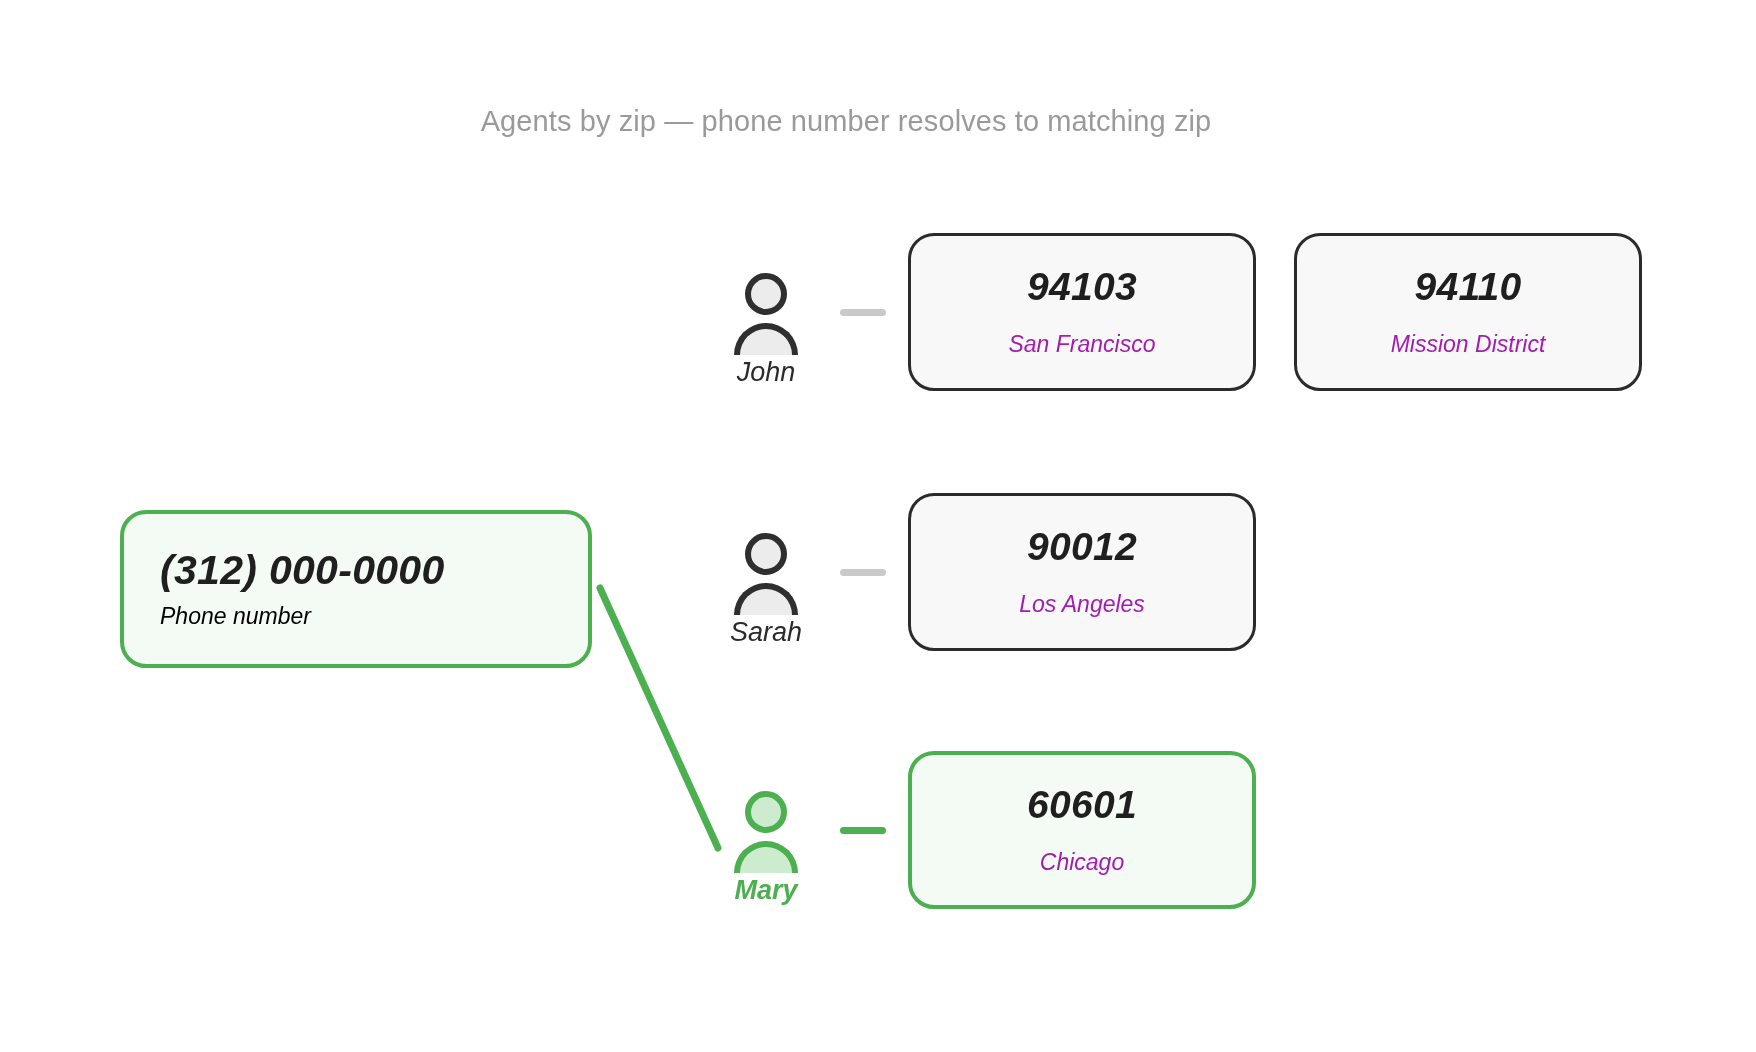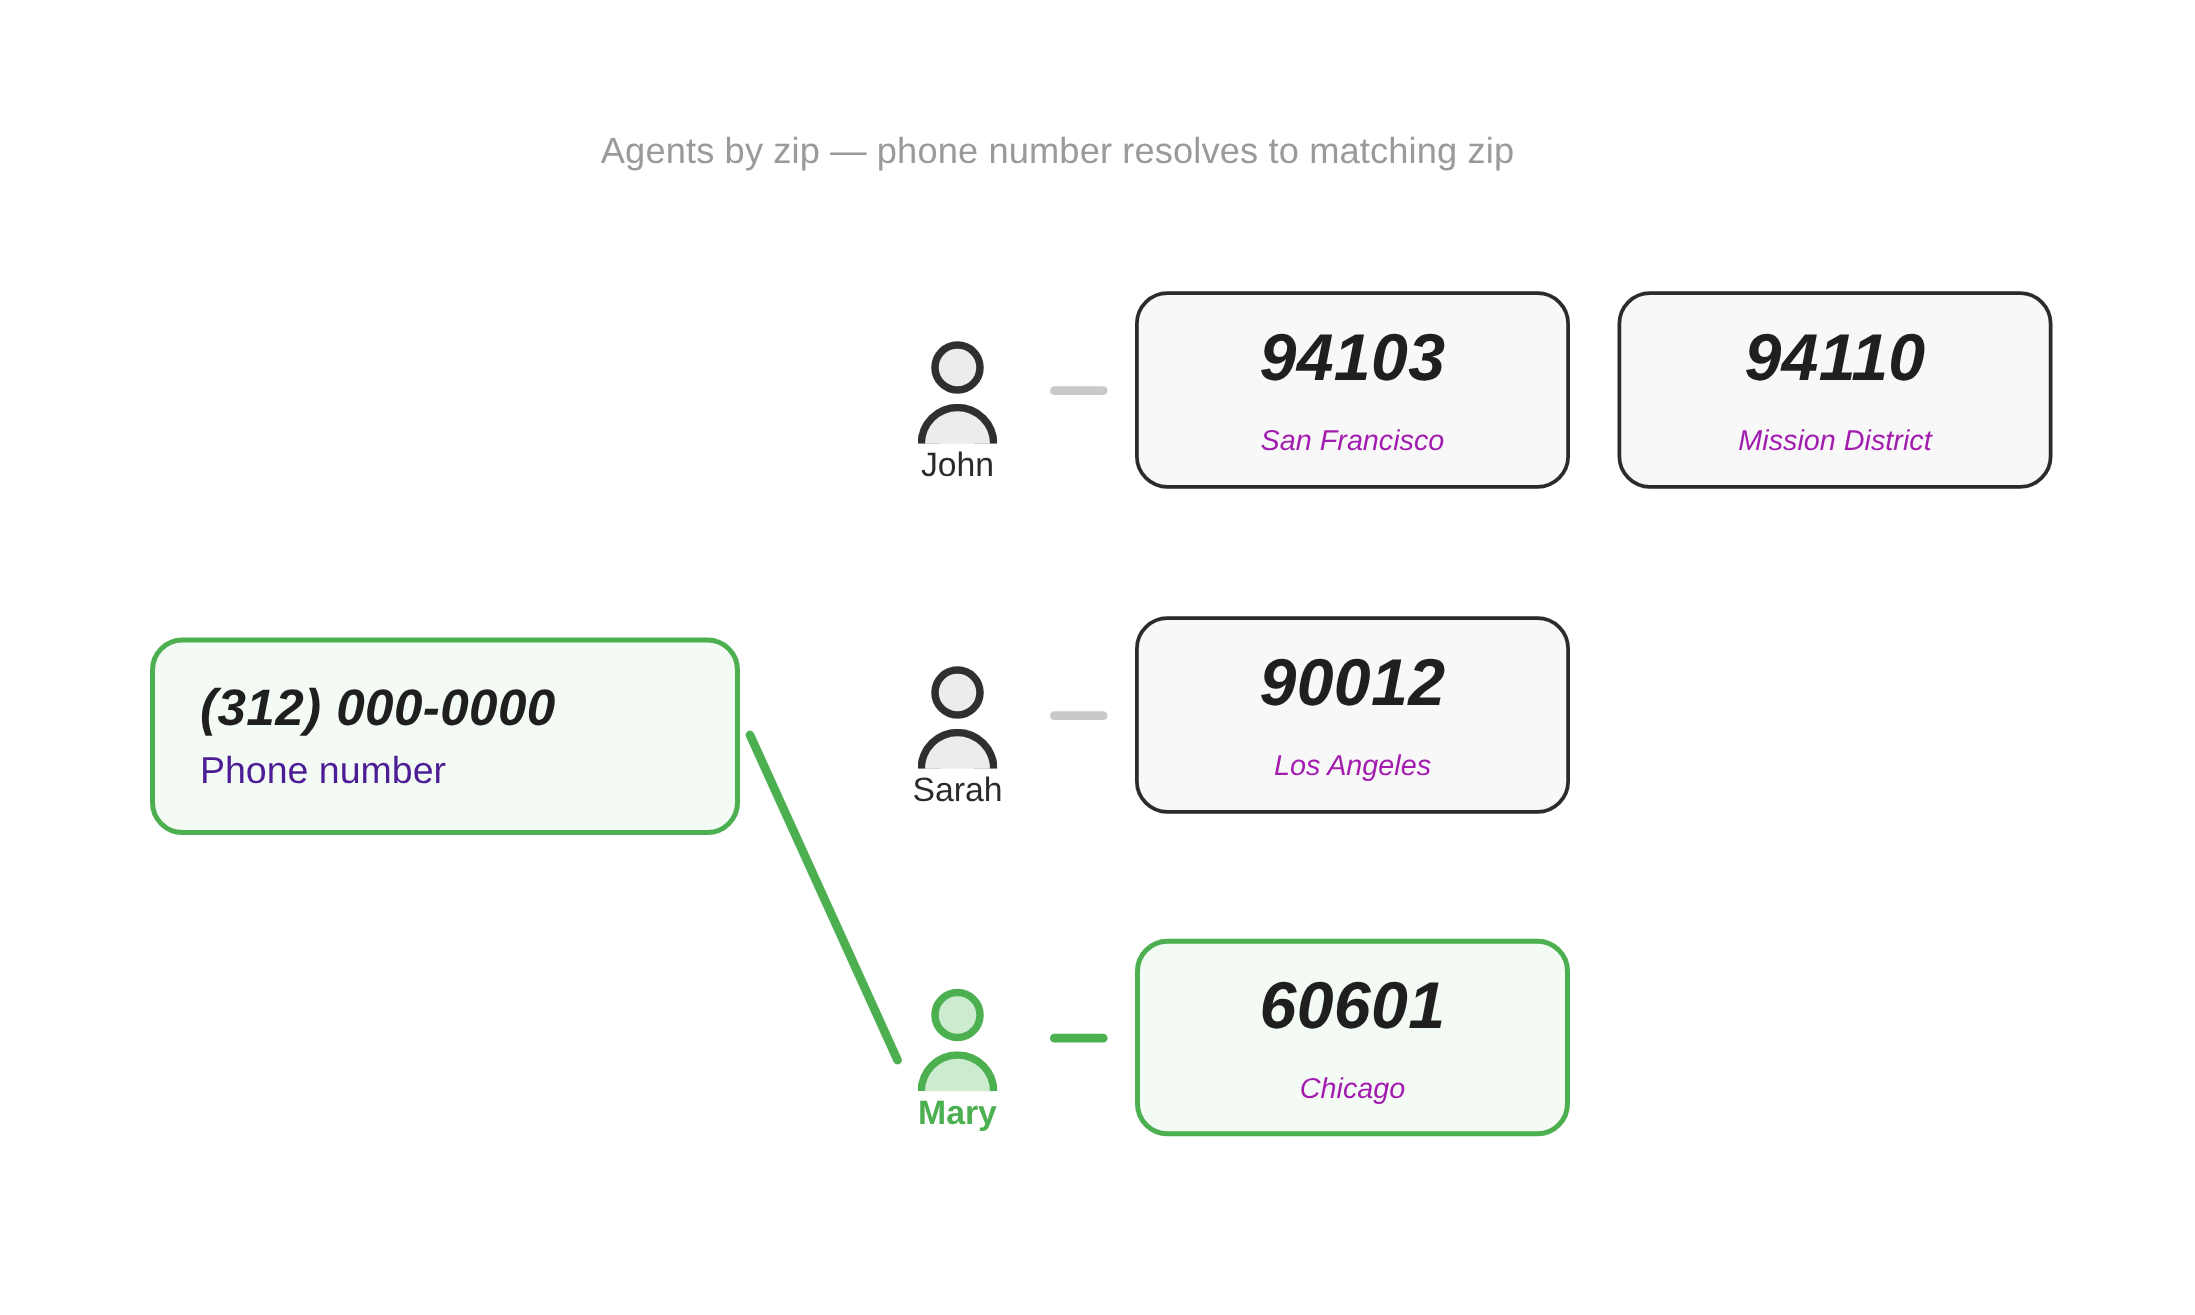--- a/index.html
+++ b/index.html
@@ -63,22 +63,23 @@
   .phone-value {
     font-size: 41px;
     font-weight: 700;
     font-style: italic;
     color: #1f1f1f;
     letter-spacing: 0.3px;
     line-height: 1.1;
   }
   .phone-sub {
     margin-top: 10px;
-    font-size: 30px;
-    color: #4c1d95;
+    font-size: 23px;
+    font-style: italic;
+    color: #000000;
   }
 
   
   .row {
     position: absolute;
     left: 700px;
     height: 200px;
     display: flex;
     align-items: center;
   }
@@ -125,20 +126,21 @@
   .agent.is-active .avatar .head {
     border-color: #4caf50;
     background: #cdeccf;
   }
   .agent.is-active .avatar .body {
     border-color: #4caf50;
     background: #cdeccf;
   }
   .agent-name {
     font-size: 27px;
+    font-style: italic;
     font-weight: 400;
     color: #2b2b2b;
   }
   .agent.is-active .agent-name {
     color: #4caf50;
     font-weight: 700;
     text-align: right;
   }
 
   .dash {
@@ -168,21 +170,21 @@
     flex-direction: column;
     align-items: center;
     justify-content: center;
     margin-right: 38px;
   }
   .zip-card.is-active {
     border: 4px solid #4caf50;
     background: #f4fbf4;
   }
   .zip-value {
-    font-size: 53px;
+    font-size: 39px;
     font-weight: 700;
     font-style: italic;
     color: #1f1f1f;
     letter-spacing: 0.3px;
     line-height: 1.1;
     text-align: right;
   }
   .zip-sub {
     margin-top: 22px;
     font-size: 23px;

